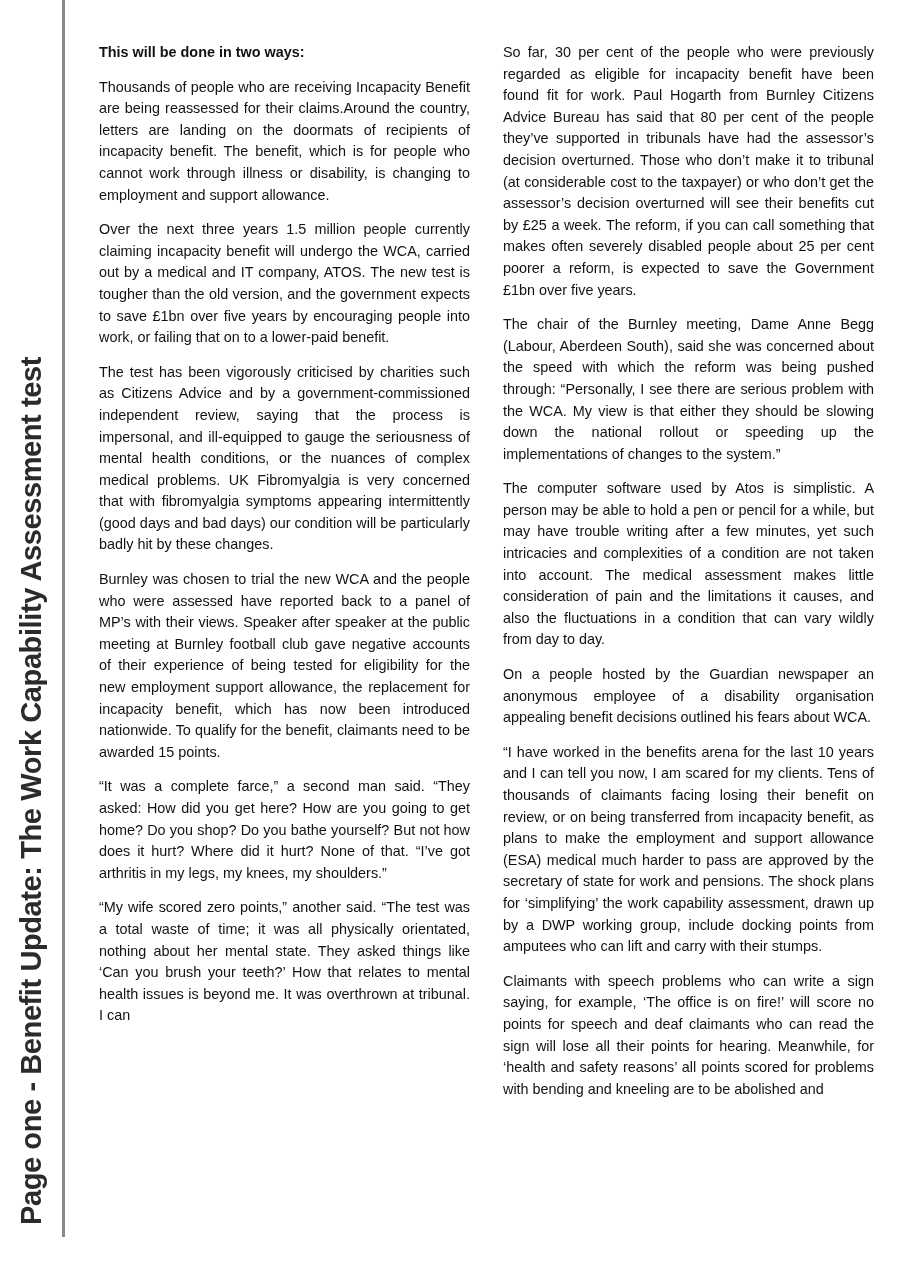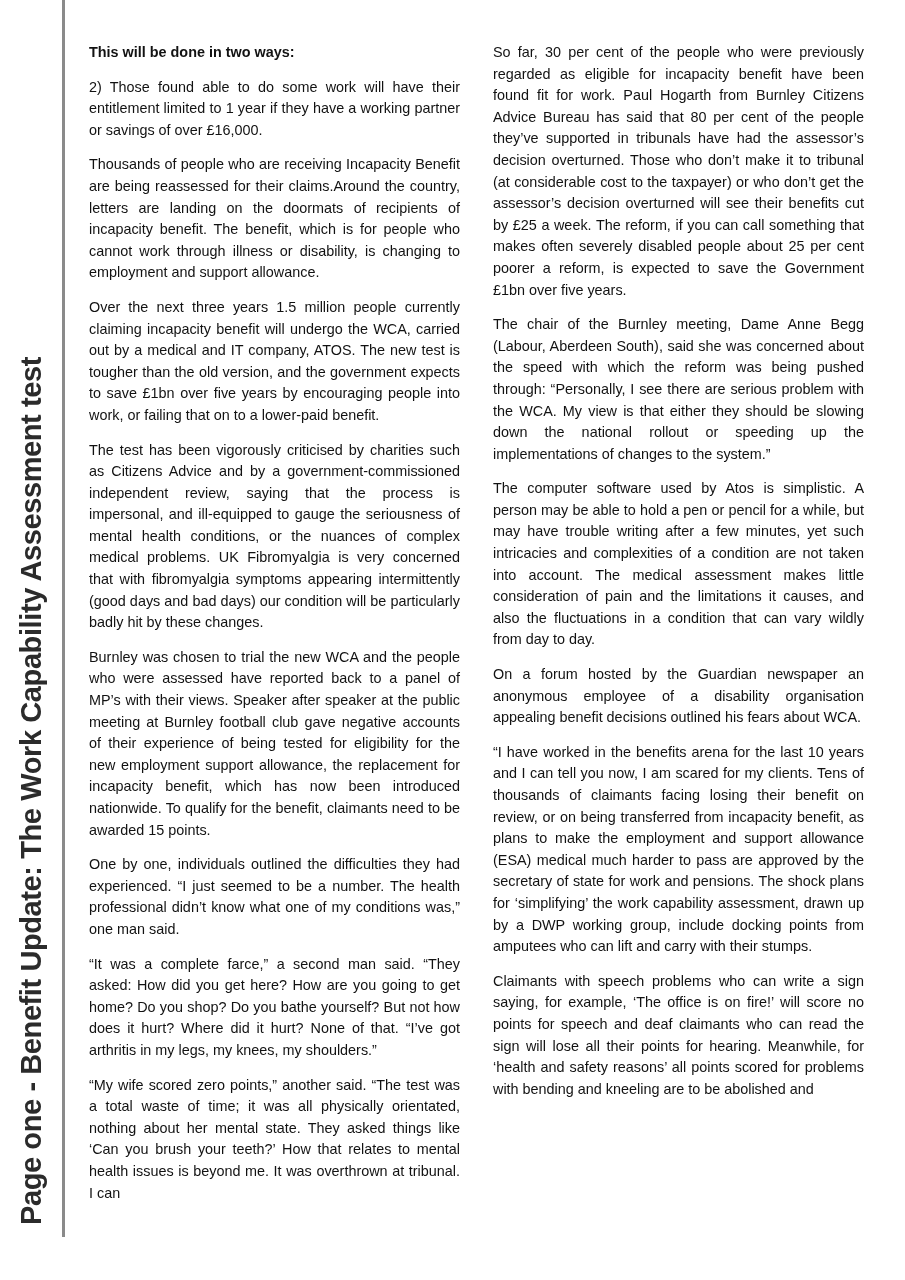--- a/index.html
+++ b/index.html
@@ -53,21 +53,21 @@
     left: 62px;
     top: 0px;
     width: 3px;
     height: 1237px;
     background: #8a8a8a;
   }
 
   
   .columns {
     position: absolute;
-    left: 89px;
+    left: 99px;
     top: 42px;
     width: 776px;
     height: 1230px;
   }
   .col {
     position: absolute;
     top: 0;
     width: 371px;
   }
   .col-left  { left: 0px; }
@@ -100,32 +100,30 @@
 
   <div class="side-title-wrap">
     <div class="side-title">Page one - Benefit Update: The Work Capability Assessment test</div>
   </div>
 
   <div class="vrule"></div>
 
   <div class="columns">
     <div class="col col-left">
         <p class="para heading">This will be done in two ways:</p>
-        <p class="para">2) Those found able to do some work will have their entitlement limited to 1 year if they have a working partner or savings of over £16,000.</p>
         <p class="para">Thousands of people who are receiving Incapacity Benefit are being reassessed for their claims.Around the country, letters are landing on the doormats of recipients of incapacity benefit. The benefit, which is for people who cannot work through illness or disability, is changing to employment and support allowance.</p>
         <p class="para">Over the next three years 1.5 million people currently claiming incapacity benefit will undergo the WCA, carried out by a medical and IT company, ATOS. The new test is tougher than the old version, and the government expects to save £1bn over five years by encouraging people into work, or failing that on to a lower-paid benefit.</p>
         <p class="para">The test has been vigorously criticised by charities such as Citizens Advice and by a government-commissioned independent review, saying that the process is impersonal, and ill-equipped to gauge the seriousness of mental health conditions, or the nuances of complex medical problems. UK Fibromyalgia is very concerned that with fibromyalgia symptoms appearing intermittently (good days and bad days) our condition will be particularly badly hit by these changes.</p>
         <p class="para">Burnley was chosen to trial the new WCA and the people who were assessed have reported back to a panel of MP’s with their views. Speaker after speaker at the public meeting at Burnley football club gave negative accounts of their experience of being tested for eligibility for the new employment support allowance, the replacement for incapacity benefit, which has now been introduced nationwide. To qualify for the benefit, claimants need to be awarded 15 points.</p>
-        <p class="para">One by one, individuals outlined the difficulties they had experienced. “I just seemed to be a number. The health professional didn’t know what one of my conditions was,” one man said.</p>
         <p class="para">“It was a complete farce,” a second man said. “They asked: How did you get here? How are you going to get home? Do you shop? Do you bathe yourself? But not how does it hurt? Where did it hurt? None of that. “I’ve got arthritis in my legs, my knees, my shoulders.”</p>
         <p class="para">“My wife scored zero points,” another said. “The test was a total waste of time; it was all physically orientated, nothing about her mental state. They asked things like ‘Can you brush your teeth?’ How that relates to mental health issues is beyond me. It was overthrown at tribunal. I can</p>
       </div>
     <div class="col col-right">
         <p class="para">So far, 30 per cent of the people who were previously regarded as eligible for incapacity benefit have been found fit for work. Paul Hogarth from Burnley Citizens Advice Bureau has said that 80 per cent of the people they’ve supported in tribunals have had the assessor’s decision overturned. Those who don’t make it to tribunal (at considerable cost to the taxpayer) or who don’t get the assessor’s decision overturned will see their benefits cut by £25 a week. The reform, if you can call something that makes often severely disabled people about 25 per cent poorer a reform, is expected to save the Government £1bn over five years.</p>
         <p class="para">The chair of the Burnley meeting, Dame Anne Begg (Labour, Aberdeen South), said she was concerned about the speed with which the reform was being pushed through: “Personally, I see there are serious problem with the WCA. My view is that either they should be slowing down the national rollout or speeding up the implementations of changes to the system.”</p>
         <p class="para">The computer software used by Atos is simplistic. A person may be able to hold a pen or pencil for a while, but may have trouble writing after a few minutes, yet such intricacies and complexities of a condition are not taken into account. The medical assessment makes little consideration of pain and the limitations it causes, and also the fluctuations in a condition that can vary wildly from day to day.</p>
-        <p class="para">On a forum hosted by the Guardian newspaper an anonymous employee of a disability organisation appealing benefit decisions outlined his fears about WCA.</p>
+        <p class="para">On a people hosted by the Guardian newspaper an anonymous employee of a disability organisation appealing benefit decisions outlined his fears about WCA.</p>
         <p class="para italic">“I have worked in the benefits arena for the last 10 years and I can tell you now, I am scared for my clients. Tens of thousands of claimants facing losing their benefit on review, or on being transferred from incapacity benefit, as plans to make the employment and support allowance (ESA) medical much harder to pass are approved by the secretary of state for work and pensions. The shock plans for ‘simplifying’ the work capability assessment, drawn up by a DWP working group, include docking points from amputees who can lift and carry with their stumps.</p>
         <p class="para italic">Claimants with speech problems who can write a sign saying, for example, ‘The office is on fire!’ will score no points for speech and deaf claimants who can read the sign will lose all their points for hearing. Meanwhile, for ‘health and safety reasons’ all points scored for problems with bending and kneeling are to be abolished and</p>
       </div>
   </div>
 
 </div>
 
 </body></html>

